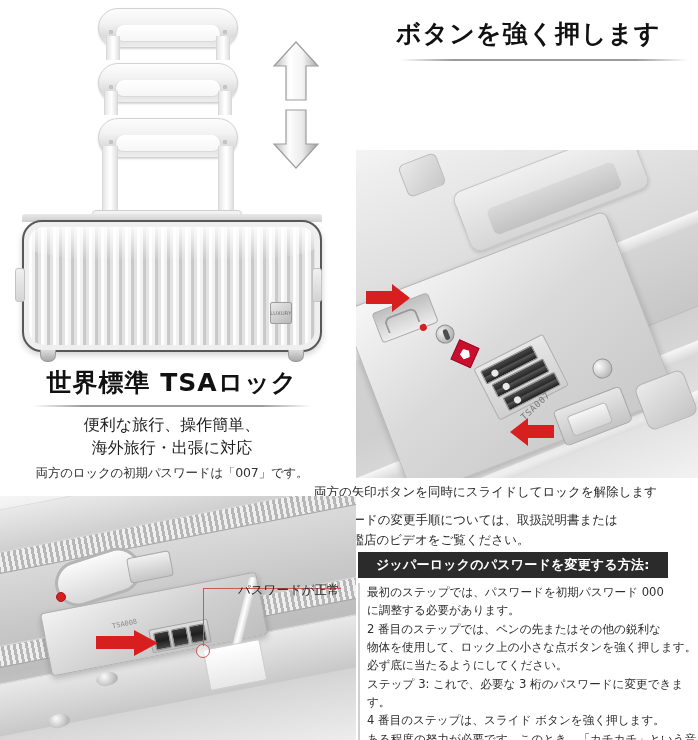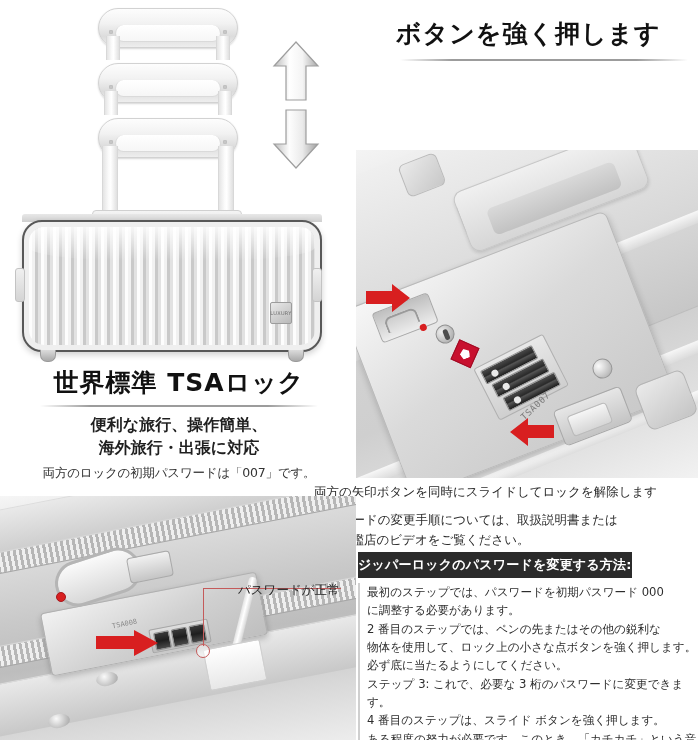--- a/index.html
+++ b/index.html
@@ -121,24 +121,24 @@
     background:linear-gradient(90deg,rgba(160,160,160,0) 0%,#9c9c9c 18%,#9c9c9c 82%,rgba(160,160,160,0) 100%);
   }
 
   
   #header-right { left:396px; top:20px; width:296px; }
   #header-right .title { font-size:25px; line-height:1.15; }
   #header-right .rule { margin:10px 4px 9px 4px; }
   #header-right .sub { font-size:14.5px; line-height:1.5; }
 
   
-  #tsa-head-block { left:16px; top:368px; width:326px; text-align:center; }
+  #tsa-head-block { left:9px; top:368px; width:326px; text-align:center; }
   #tsa-head-block .title { font-size:25px; line-height:1.2; }
   #tsa-head-block .rule { margin:7px 24px 6px 24px; }
-  #tsa-head-block .sub { font-size:16px; line-height:1.45; font-weight:700; color:#1f1f1f; }
+  #tsa-head-block .sub { font-size:16px; line-height:1.45; font-weight:400; color:#1f1f1f; }
   #tsa-head-block .note { font-size:12.5px; line-height:1.4; margin-top:5px; color:#333; letter-spacing:-0.2px;}
 
   
   #lock-photo {
     left:356px; top:150px; width:342px; height:328px;
     overflow:hidden;
     background:linear-gradient(158deg,#f4f4f4 0%,#e6e6e6 18%,#d2d2d2 45%,#cfcfcf 62%,#e3e3e3 85%,#f2f2f2 100%);
   }
   .lid-panel{
     position:absolute; left:-30px; top:-40px; width:430px; height:250px;
@@ -264,21 +264,21 @@
 
   
   #lock-instructions { left:314px; top:482px; width:384px; }
   #lock-instructions .l1{ font-size:12.5px; line-height:1.55; color:#2b2b2b; }
   #lock-instructions .l2{ font-size:12.5px; line-height:1.55; color:#2b2b2b; margin-top:9px; }
 
   
   #howto-card { left:358px; top:552px; width:340px; }
   #howto-card .bar{
     background:#2b2b2b; color:#ffffff; font-size:13px; font-weight:700;
-    padding:4px 0; letter-spacing:.2px; display:inline-block;
+    padding:4px 18px; letter-spacing:.2px; display:inline-block;
   }
   #howto-card .steps{
     margin-top:5px; padding-left:7px;
     border-left:2px solid #cfcfcf;
     font-size:11.6px; line-height:1.58; color:#2d2d2d;
   }
   #howto-card .steps div { white-space:pre-wrap; }
 
   
   #zipper-photo{

